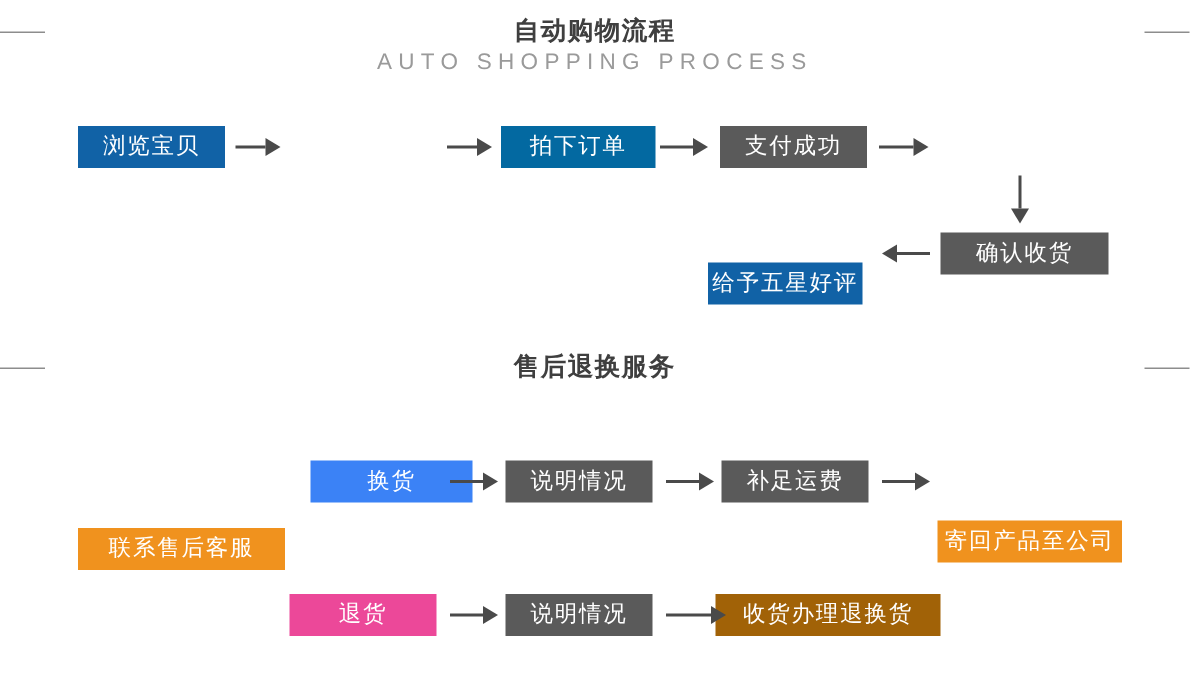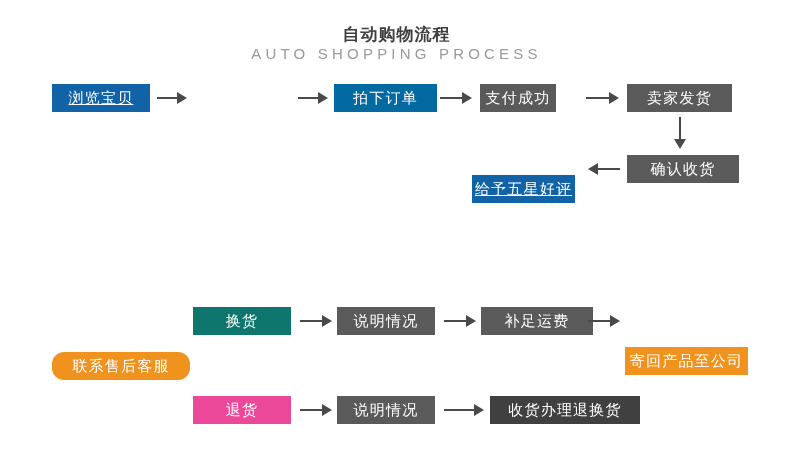--- a/index.html
+++ b/index.html
@@ -26,59 +26,58 @@
     width: 793px;
     text-align: center;
     left: 0;
   }
   .head-cn-row {
     display: flex;
     align-items: center;
     justify-content: space-between;
     gap: 14px;
     height: 22px;
-    flex-direction: column;
   }
   .head-rule {
     display: block;
     width: 30px;
     height: 1px;
     background: #8d8d8d;
   }
   .head-cn {
     font-size: 17px;
     font-weight: bold;
     color: #3f3f3f;
     letter-spacing: 1px;
     line-height: 22px;
     white-space: nowrap;
   }
   .head-en {
-    margin-top: 12px;
+    margin-top: 0;
     font-size: 15px;
     color: #9a9a9a;
     letter-spacing: 4.2px;
     line-height: 20px;
     white-space: nowrap;
   }
 
   
   .node {
     position: absolute;
     height: 28px;
     line-height: 28px;
     text-align: center;
     font-size: 15px;
     color: #ffffff;
     letter-spacing: 1.2px;
     white-space: nowrap;
     box-sizing: border-box;
   }
   .node.gray   { background: #5a5a5a; }
-  .node.blue   { background: #1162a6; text-decoration: underline; }
+  .node.blue   { background: #1162a6; }
   .node.orange { background: #f0921e; }
 
   
   .arrow-right {
     position: absolute;
     height: 12px;
     display: flex;
     align-items: center;
   }
   .arrow-right .shaft {
@@ -138,22 +137,21 @@
     <div class="section-head" style="top: 10px;">
       <div class="head-cn-row">
         <span class="head-rule"></span>
         <span class="head-cn">自动购物流程</span>
         <span class="head-rule"></span>
       </div>
       <div class="head-en">AUTO SHOPPING PROCESS</div>
     </div>
     <div class="node blue" style="left: 52px; top: 84px; width: 98px; background: rgb(17, 98, 166);"><span>浏览宝贝</span></div>
     <div class="node gray" style="left: 334px; top: 84px; width: 103px; background: #0369a1;"><span>拍下订单</span></div>
-    <div class="node gray" style="left: 480px; top: 84px; width: 76px; background: rgb(90, 90, 90);"><span>支付成功</span></div>
-    <div class="node gray" style="left: 627px; top: 84px; width: 105px; background: rgb(90, 90, 90);"><span>卖家发货</span></div>
+    <div class="node gray" style="left: 480px; top: 84px; width: 98px; background: rgb(90, 90, 90);"><span>支付成功</span></div>
     <div class="node gray" style="left: 627px; top: 155px; width: 112px; background: rgb(90, 90, 90);"><span>确认收货</span></div>
     <div class="node blue" style="left: 472px; top: 155px; width: 103px; background: rgb(17, 98, 166); margin-top: 20px;"><span>给予五星好评</span></div>
     <div class="arrow-right" style="left: 157px; top: 92px; width: 30px;">
       <div class="shaft"></div>
       <div class="head"></div>
     </div>
     <div class="arrow-right" style="left: 298px; top: 92px; width: 30px;">
       <div class="shaft"></div>
       <div class="head"></div>
     </div>
@@ -167,29 +165,34 @@
     </div>
     <div class="arrow-down" style="left: 674px; top: 117px; height: 32px;">
       <div class="shaft"></div>
       <div class="head"></div>
     </div>
     <div class="arrow-left" style="left: 588px; top: 163px; width: 32px;">
       <div class="head"></div>
       <div class="shaft"></div>
     </div>
     <div class="section-head" style="top: 234px;">
-    </div>
-    <div class="node gray" style="left: 193px; top: 307px; width: 98px; background: #0f766e;"><span>换货</span></div>
+      <div class="head-cn-row">
+        <span class="head-rule"></span>
+        <span class="head-cn">售后退换服务</span>
+        <span class="head-rule"></span>
+      </div>
+    </div>
+    <div class="node gray" style="left: 207px; top: 307px; width: 108px; background: #3b82f6;"><span>换货</span></div>
     <div class="node gray" style="left: 337px; top: 307px; width: 98px; background: rgb(90, 90, 90);"><span>说明情况</span></div>
-    <div class="node gray" style="left: 481px; top: 307px; width: 112px; background: rgb(90, 90, 90);"><span>补足运费</span></div>
+    <div class="node gray" style="left: 481px; top: 307px; width: 98px; background: rgb(90, 90, 90);"><span>补足运费</span></div>
     <div class="node orange" style="left: 625px; top: 307px; width: 123px; background: rgb(240, 146, 30); margin-top: 40px;"><span>寄回产品至公司</span></div>
-    <div class="node orange" style="left: 52px; top: 352px; width: 138px; background: rgb(240, 146, 30); border-radius: 12px;"><span>联系售后客服</span></div>
+    <div class="node orange" style="left: 52px; top: 352px; width: 138px; background: rgb(240, 146, 30);"><span>联系售后客服</span></div>
     <div class="node gray" style="left: 193px; top: 396px; width: 98px; background: #ec4899;"><span>退货</span></div>
     <div class="node gray" style="left: 337px; top: 396px; width: 98px; background: rgb(90, 90, 90);"><span>说明情况</span></div>
-    <div class="node orange" style="left: 490px; top: 396px; width: 150px; background: #404040;"><span>收货办理退换货</span></div>
+    <div class="node orange" style="left: 477px; top: 396px; width: 150px; background: #a16207;"><span>收货办理退换货</span></div>
     <div class="arrow-right" style="left: 300px; top: 315px; width: 32px;">
       <div class="shaft"></div>
       <div class="head"></div>
     </div>
     <div class="arrow-right" style="left: 444px; top: 315px; width: 32px;">
       <div class="shaft"></div>
       <div class="head"></div>
     </div>
     <div class="arrow-right" style="left: 588px; top: 315px; width: 32px;">
       <div class="shaft"></div>

